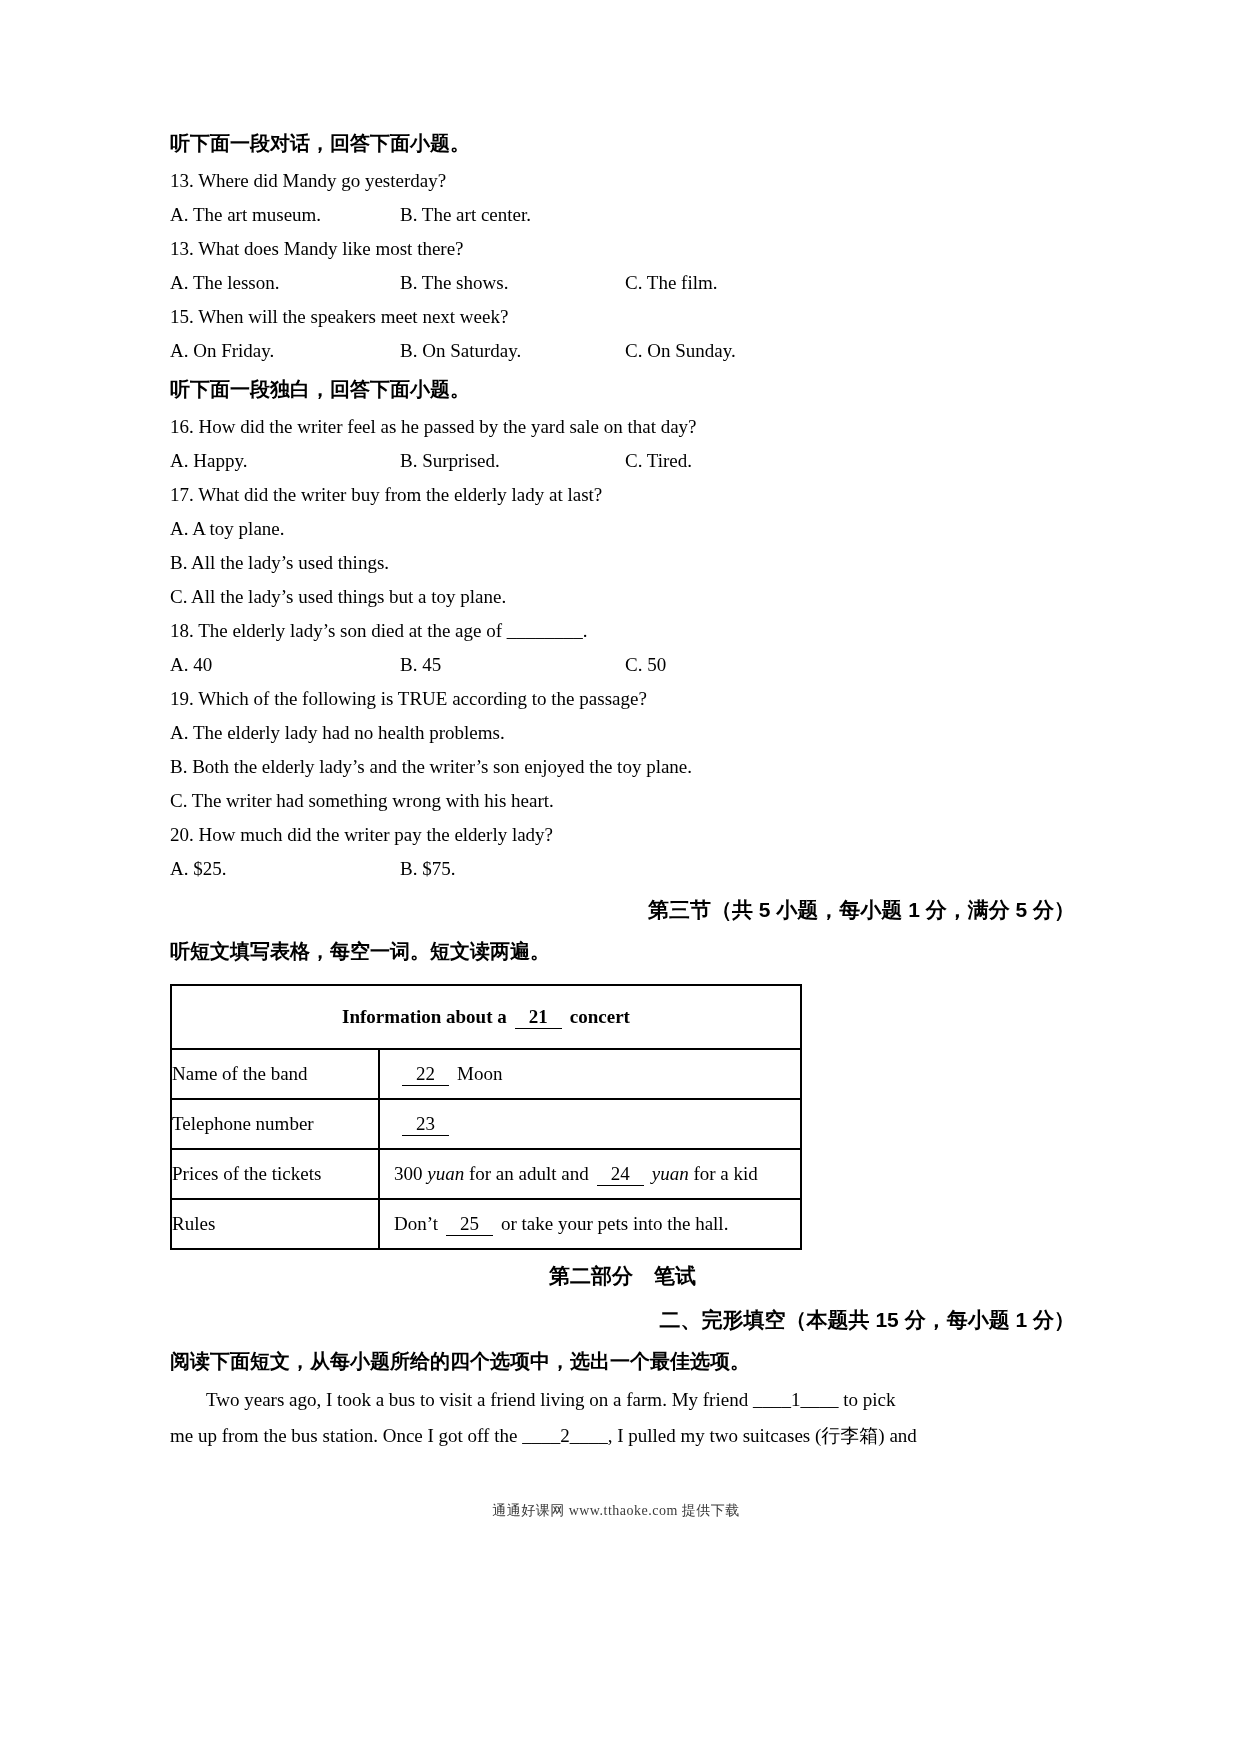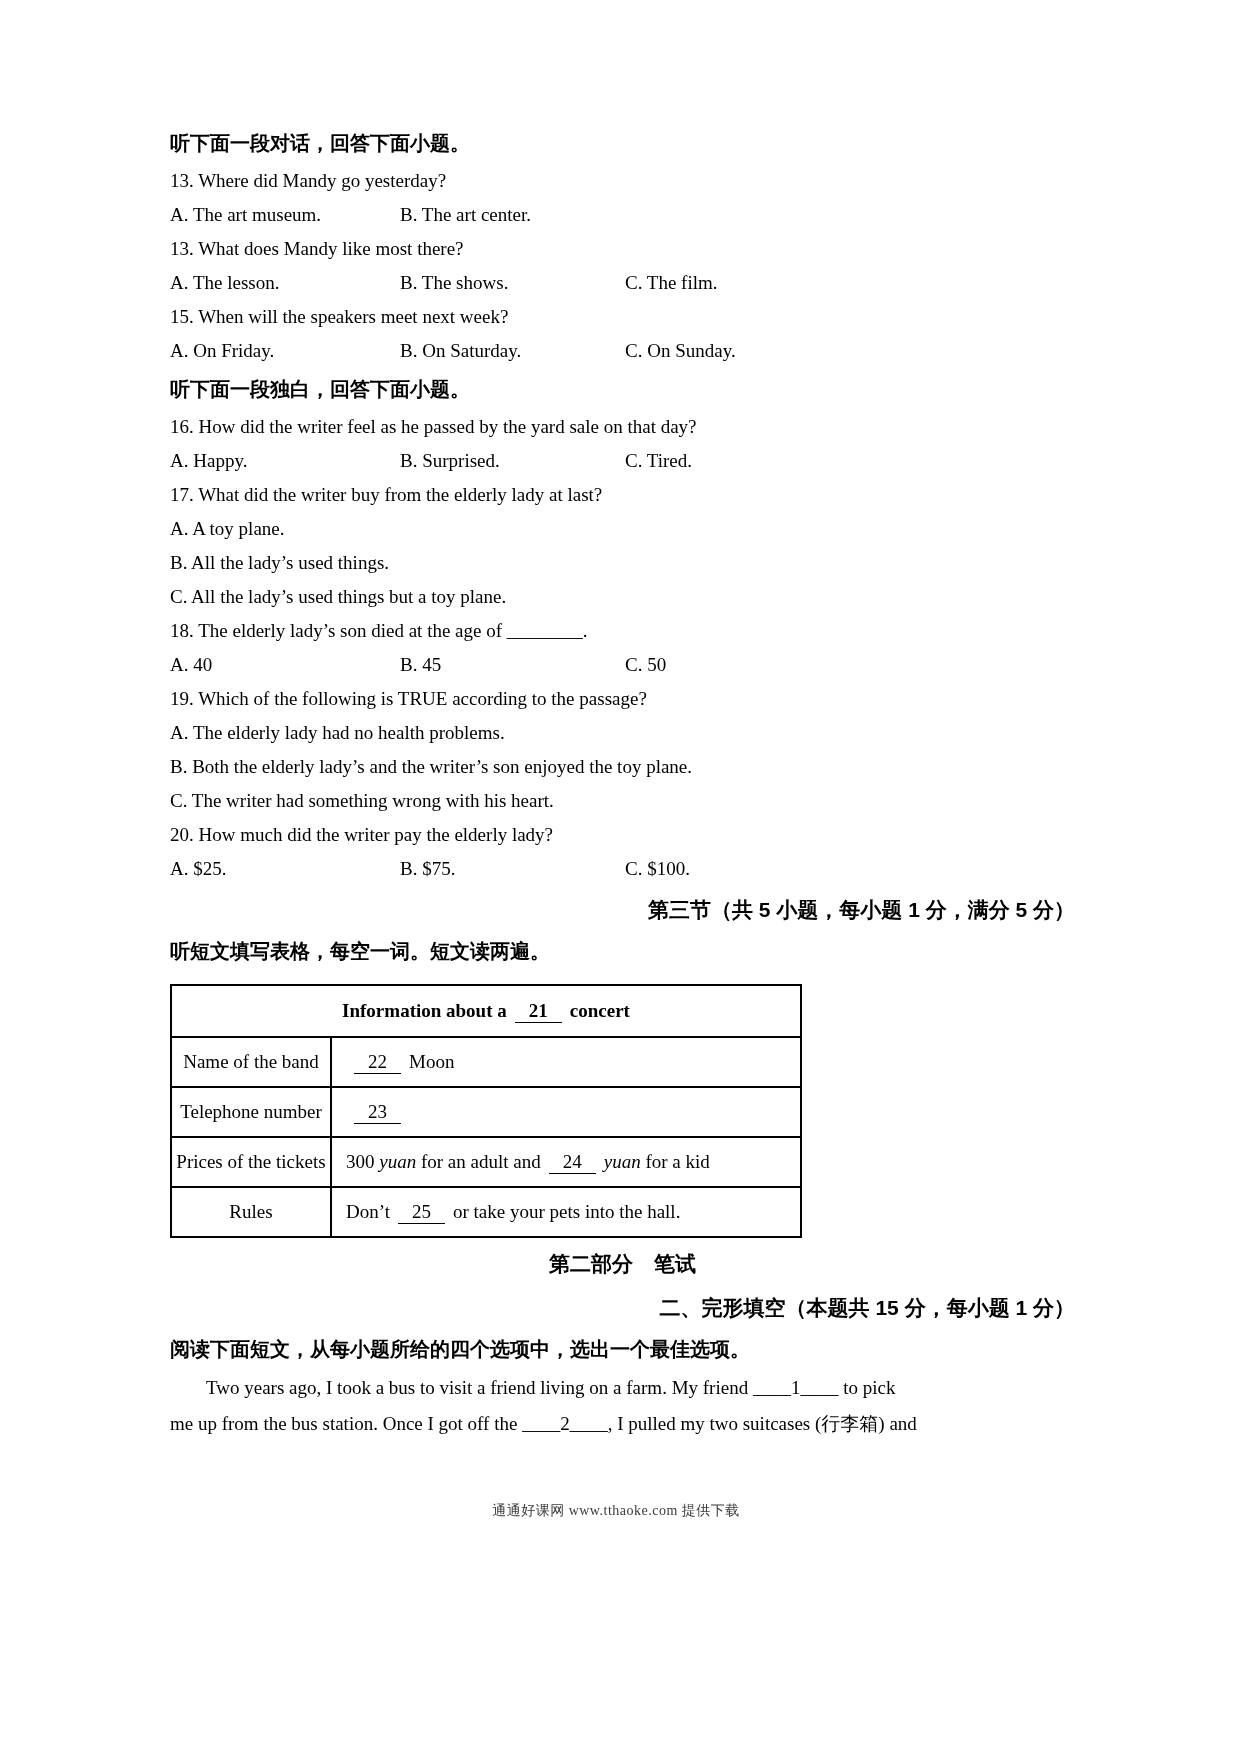--- a/index.html
+++ b/index.html
@@ -45,28 +45,27 @@
     border-collapse: collapse;
     width: 632px;
     margin: 14px 0 6px 0;
   }
   table.info-table td {
     border: 2px solid #000;
     font-size: 19px;
     vertical-align: middle;
   }
   td.th {
-    height: 52px;
+    height: 64px;
     text-align: center;
     font-weight: 700;
   }
   td.lbl {
-    width: 160px;
+    width: 208px;
     height: 50px;
-    text-align: center;
   }
   td.val {
     height: 50px;
     padding-left: 14px;
   }
   .blank {
     display: inline-block;
     min-width: 30px;
     padding: 0 14px;
     margin: 0 8px;
@@ -138,21 +137,20 @@
 
     <p class="line">19. Which of the following is TRUE according to the passage?</p>
     <p class="line">A. The elderly lady had no health problems.</p>
     <p class="line">B. Both the elderly lady’s and the writer’s son enjoyed the toy plane.</p>
     <p class="line">C. The writer had something wrong with his heart.</p>
 
     <p class="line">20. How much did the writer pay the elderly lady?</p>
     <div class="opts">
       <span class="c1">A. $25.</span>
       <span class="c2">B. $75.</span>
-      <span class="c3">C. $100.</span>
     </div>
 
     <p class="h-cn-lg">第三节（共 5 小题，每小题 1 分，满分 5 分）</p>
     <p class="h-cn">听短文填写表格，每空一词。短文读两遍。</p>
 
     <table class="info-table">
       <tbody>
           <tr>
         <td class="th" colspan="2"><span>Information about a</span><span class="blank bold">21</span><span>concert</span></td>
       </tr>

